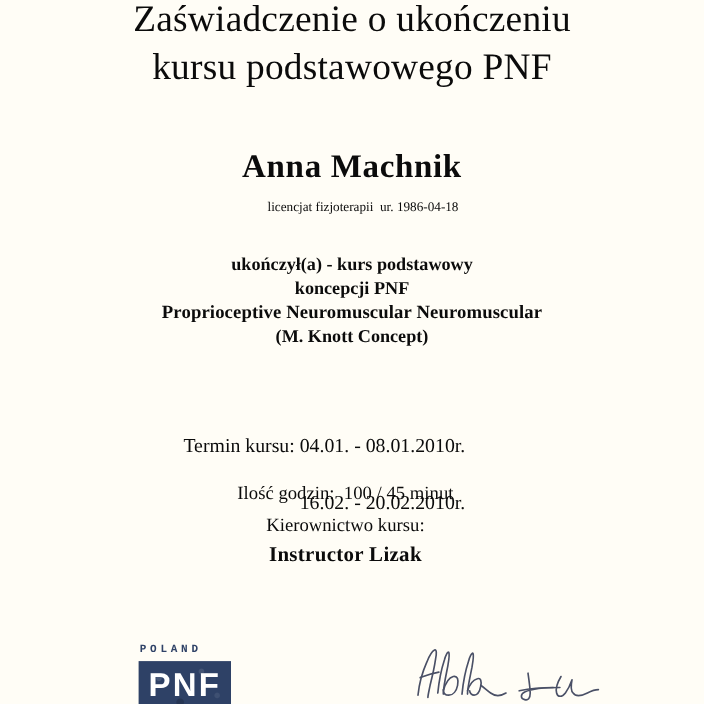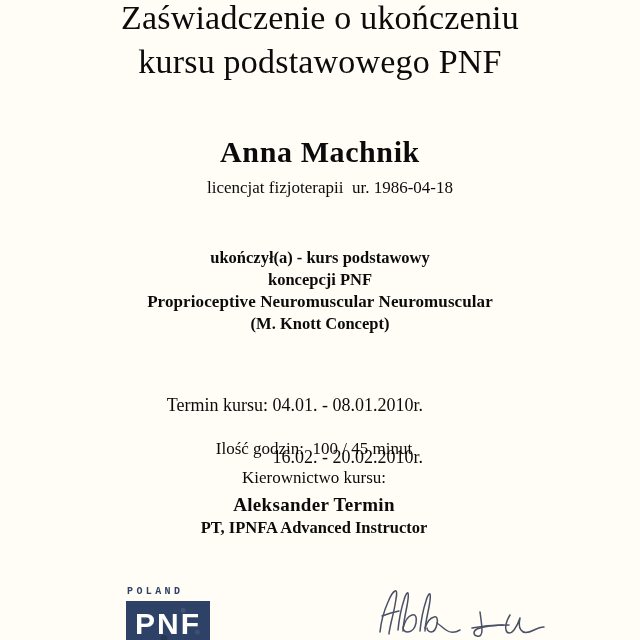--- a/index.html
+++ b/index.html
@@ -48,31 +48,31 @@
     text-align: center;
   }
   .recipient-name {
     font-size: 30px;
     line-height: 32px;
     font-weight: 700;
     letter-spacing: 0.6px;
   }
   .recipient-sub {
     margin-top: 10px;
-    font-size: 17px;
+    font-size: 12px;
     line-height: 20px;
     font-weight: 400;
     white-space: pre;
     padding-left: 20px;
   }
 
   
   .course-block {
     position: absolute;
-    top: 247px;
+    top: 229px;
     left: 0;
     width: 640px;
     text-align: center;
     font-weight: 700;
   }
   .course-line {
     font-size: 16.5px;
     line-height: 22px;
     white-space: nowrap;
   }
@@ -221,22 +221,21 @@
   <div class="dates-block">
     <div class="dates-inner">
       <span>Termin kursu: </span><span>04.01. - 08.01.2010r.</span>
       <span class="date-line-2">16.02. - 20.02.2010r.</span>
     </div>
   </div>
 
   <div class="hours-block">
     <div class="hours-line">Ilość godzin:  100 / 45 minut</div>
     <div class="leader-label">Kierownictwo kursu:</div>
-    <div class="leader-name">Aleksander Termin</div>
-    <div class="leader-title">PT, IPNFA Advanced Instructor</div>
+    <div class="leader-name">Instructor Lizak</div>
   </div>
 
   <div class="logo">
     <div class="logo-country">POLAND</div>
     <div class="logo-box">
       <div class="logo-text">PNF</div>
     </div>
   </div>
 
   <div class="signature">

